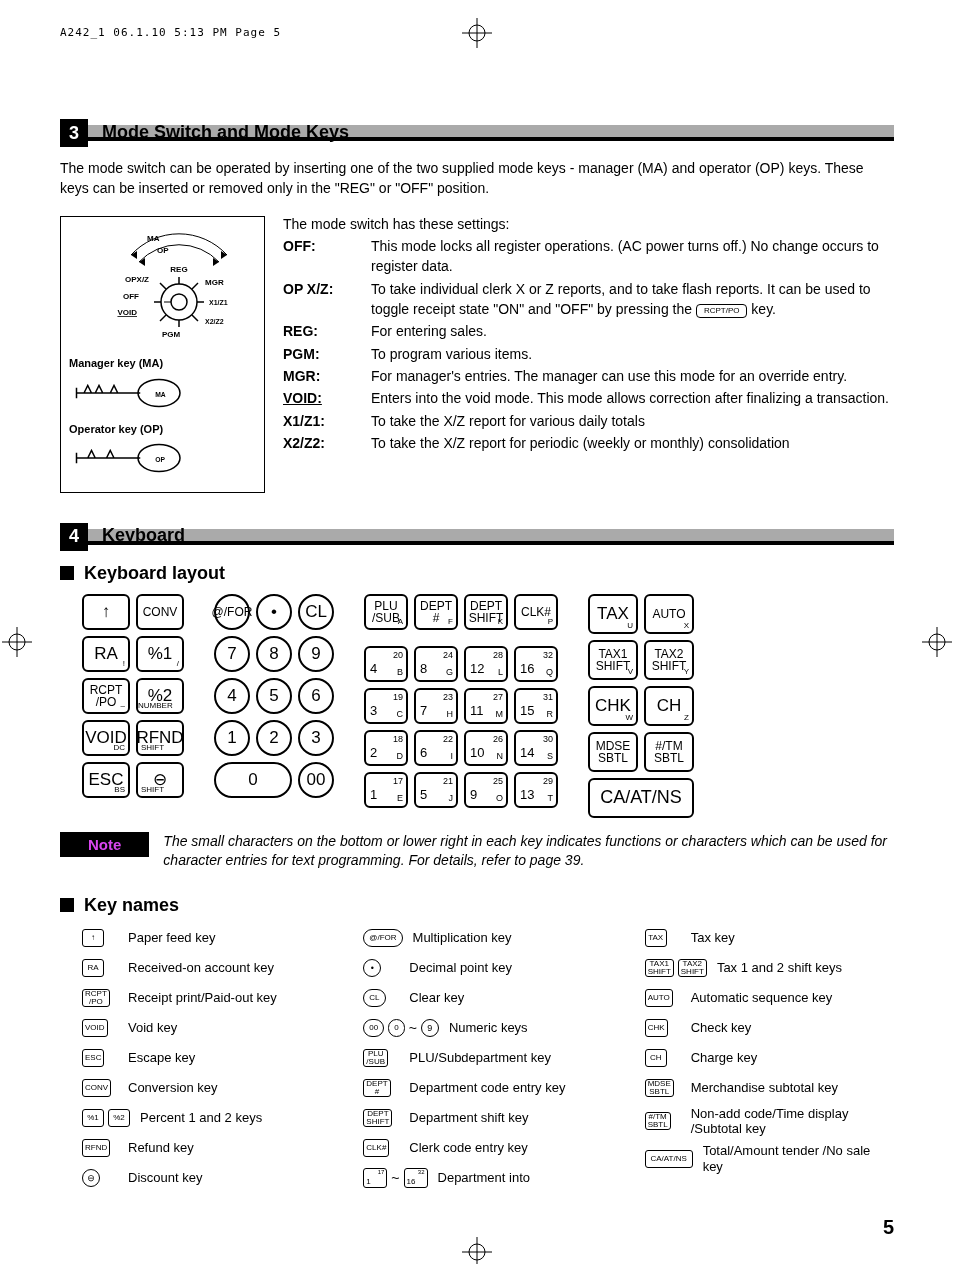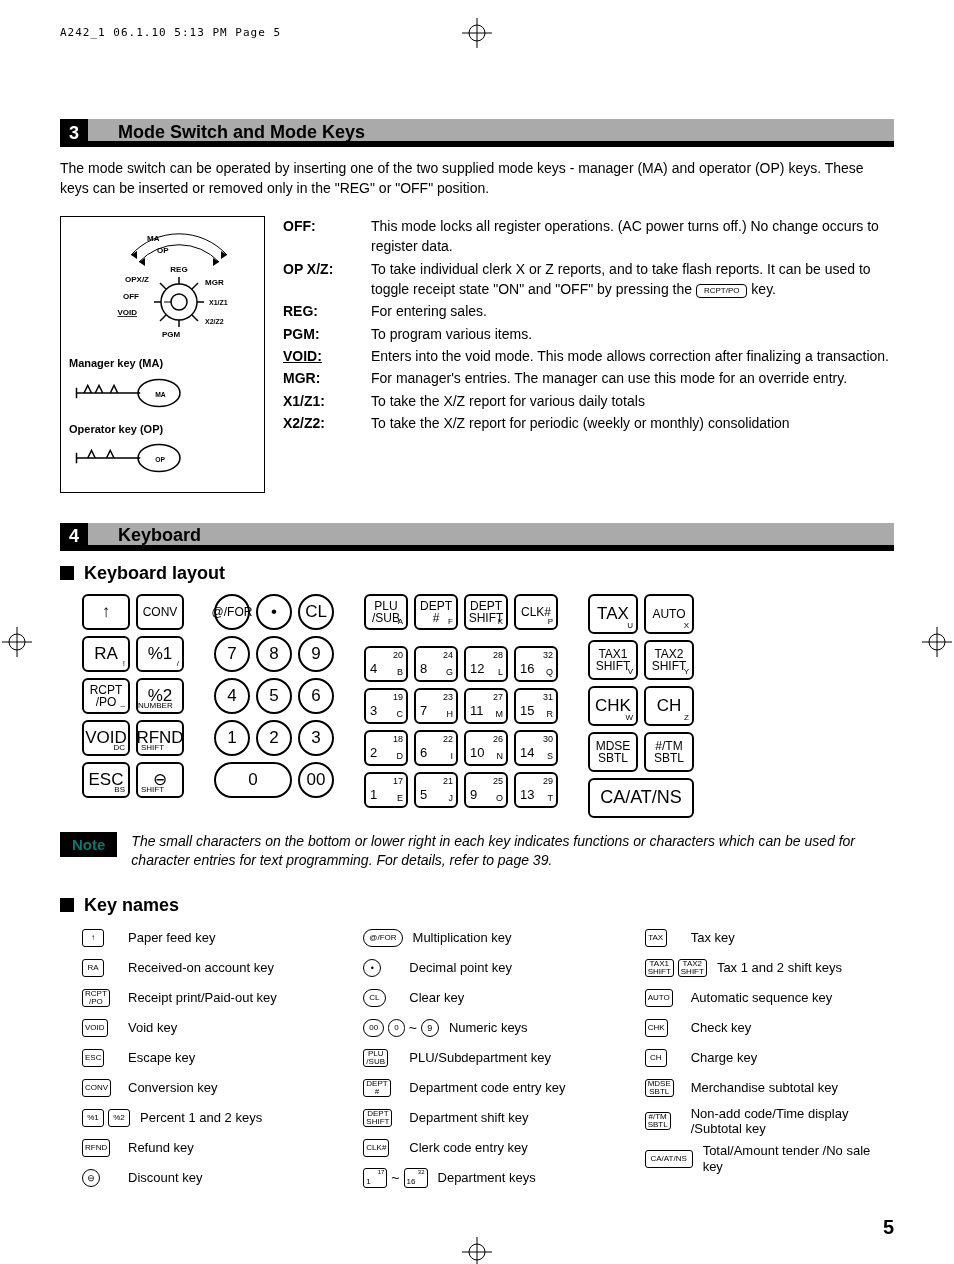--- a/index.html
+++ b/index.html
@@ -49,24 +49,24 @@
     height: 28px;
     display: flex;
     align-items: center;
     justify-content: center;
     font-weight: bold;
     font-size: 18px;
   }
   .section-title-bar {
     flex: 1;
     background: linear-gradient(to bottom, #aaa 0%, #aaa 85%, #000 85%, #000 100%);
-    height: 28px;
+    height: 16px;
     display: flex;
     align-items: center;
-    padding-left: 30px;
+    padding-left: 14px;
     font-weight: bold;
     font-size: 18px;
     border-bottom: 2px solid #000;
   }
   .body-text { line-height: 1.4; margin-bottom: 18px; }
   .mode-section-wrap { display: flex; gap: 18px; margin-bottom: 30px; }
   .diagram-box {
     border: 1.5px solid #000;
     width: 205px;
     padding: 10px 8px;
@@ -141,22 +141,22 @@
   .key.big { width: 50px; height: 40px; border-radius:6px; }
   .key.caat { width: 106px; height: 40px; border-radius:6px; font-size:18px; }
   .note-bar {
     display: flex;
     align-items: flex-start;
     gap: 14px;
     margin: 10px 0 24px 0;
   }
   .note-tag {
     background: #000;
-    color: #0f766e;
-    padding: 4px 12px;
+    color: #d946ef;
+    padding: 4px 28px;
     font-weight: bold;
     font-size: 15px;
     flex-shrink: 0;
   }
   .note-text { font-style: italic; line-height: 1.4; flex:1; }
   .key-names-wrap {
     display: flex;
     gap: 32px;
     margin-left: 22px;
   }
@@ -282,44 +282,45 @@
       </svg>
       <div class="key-label">Operator key (OP)</div>
       <svg class="key-svg" viewBox="0 0 160 50">
         <path d="M10 25 L95 25 M10 18 L10 32 M25 25 L30 15 L35 25 M50 25 L55 15 L60 25" stroke="#000" stroke-width="2" fill="none"></path>
         <ellipse cx="120" cy="25" rx="28" ry="18" fill="none" stroke="#000" stroke-width="2"></ellipse>
         <text x="115" y="30" font-size="9">OP</text>
       </svg>
     </div>
 
     <div class="settings-col">
+      <div class="settings-intro">The mode switch has these settings:</div>
       <div id="settings-rows">
           <div class="settings-row">
             <div class="settings-term">OFF:</div>
             <div class="settings-desc">This mode locks all register operations. (AC power turns off.) No change occurs to register data.</div>
           </div>
           <div class="settings-row">
             <div class="settings-term">OP X/Z:</div>
             <div class="settings-desc">To take individual clerk X or Z reports, and to take flash reports. It can be used to toggle receipt state "ON" and "OFF" by pressing the <span class="inline-keycap">RCPT/PO</span> key.</div>
           </div>
           <div class="settings-row">
             <div class="settings-term">REG:</div>
             <div class="settings-desc">For entering sales.</div>
           </div>
           <div class="settings-row">
             <div class="settings-term">PGM:</div>
             <div class="settings-desc">To program various items.</div>
           </div>
           <div class="settings-row">
+            <div class="settings-term">MGR:</div>
+            <div class="settings-desc">For manager's entries.  The manager can use this mode for an override entry.</div>
+          </div>
+          <div class="settings-row">
             <div class="settings-term ul">VOID:</div>
             <div class="settings-desc">Enters into the void mode.  This mode allows correction after finalizing a transaction.</div>
-          </div>
-          <div class="settings-row">
-            <div class="settings-term">MGR:</div>
-            <div class="settings-desc">For manager's entries.  The manager can use this mode for an override entry.</div>
           </div>
           <div class="settings-row">
             <div class="settings-term">X1/Z1:</div>
             <div class="settings-desc">To take the X/Z report for various daily totals</div>
           </div>
           <div class="settings-row">
             <div class="settings-term">X2/Z2:</div>
             <div class="settings-desc">To take the X/Z report for periodic (weekly or monthly) consolidation</div>
           </div>
         </div>
@@ -720,21 +721,21 @@
             <div class="mini-key" style="position: relative; min-width: 24px; height: 20px;">
               <span style="position:absolute;top:0;right:2px;font-size:6px">17</span>
               <span style="position:absolute;bottom:1px;left:2px;font-size:8px">1</span>
             </div>
             <span class="tilde">~</span>
             <div class="mini-key" style="position: relative; min-width: 24px; height: 20px;">
               <span style="position:absolute;top:0;right:2px;font-size:6px">32</span>
               <span style="position:absolute;bottom:1px;left:2px;font-size:8px">16</span>
             </div>
           </div>
-          <div class="kn-label">Department keys</div>
+          <div class="kn-label">Department into</div>
         </div>
       </div>
     <div class="kn-col" id="kn-col3">
         <div class="kn-row">
           <div class="kn-icons">
             <div class="mini-key">TAX</div>
           </div>
           <div class="kn-label">Tax key</div>
         </div>
         <div class="kn-row">

